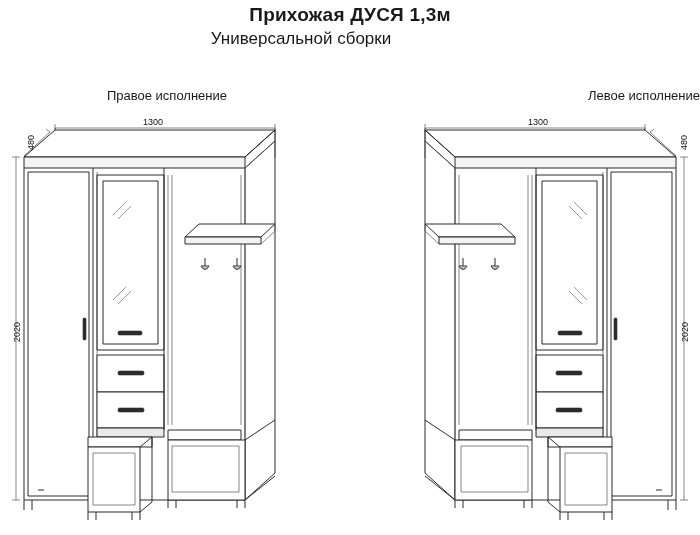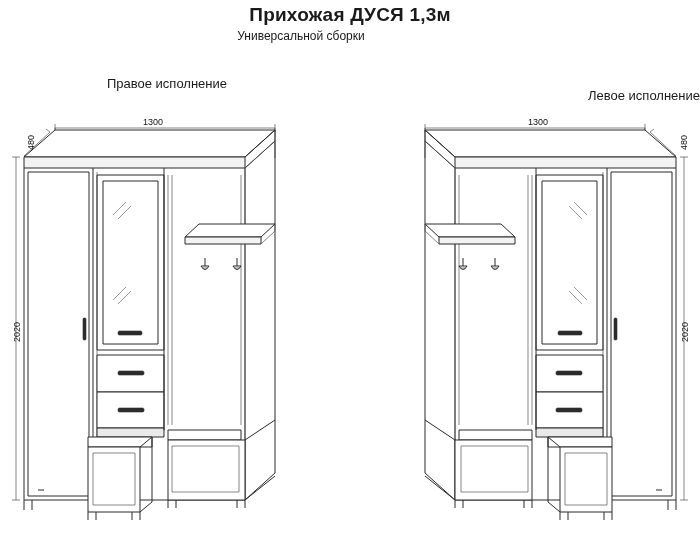--- a/index.html
+++ b/index.html
@@ -29,29 +29,29 @@
     font-size: 19px;
     font-weight: bold;
     letter-spacing: 0.2px;
   }
   .title-sub {
     position: absolute;
     top: 29px;
     left: 0;
     width: 602px;
     text-align: center;
-    font-size: 12px;
+    font-size: 17px;
   }
   .variant-label {
     position: absolute;
     font-size: 13px;
     text-align: center;
     width: 300px;
   }
-  .variant-label.left-v { top: 76px; left: 17px; }
+  .variant-label.left-v { top: 88px; left: 17px; }
   .variant-label.right-v { top: 88px; left: 400px; text-align: right; }
 
   .dim-text {
     position: absolute;
     font-size: 9px;
     color: #111;
   }
   .dim-rot {
     transform: rotate(-90deg);
     transform-origin: left top;

